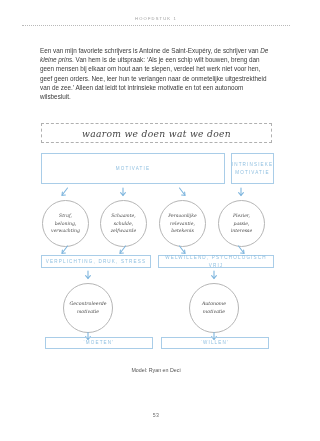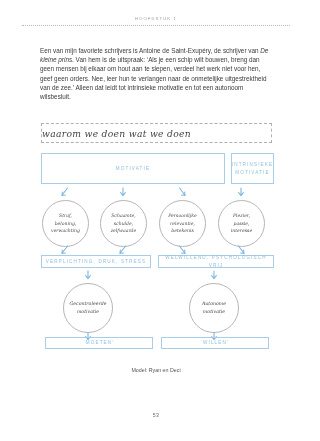--- a/index.html
+++ b/index.html
@@ -72,21 +72,21 @@
   .title-box {
     position: absolute;
     left: 41px;
     top: 123px;
     width: 231px;
     height: 20px;
     border: 1px dashed #b0b0b0;
     box-sizing: border-box;
     display: flex;
     align-items: center;
-    justify-content: flex-start;
+    justify-content: center;
   }
   .title-script {
     font-family: "DejaVu Serif", serif;
     font-style: italic;
     font-size: 9.2px;
     color: #444444;
     letter-spacing: 0.3px;
   }
 
   

